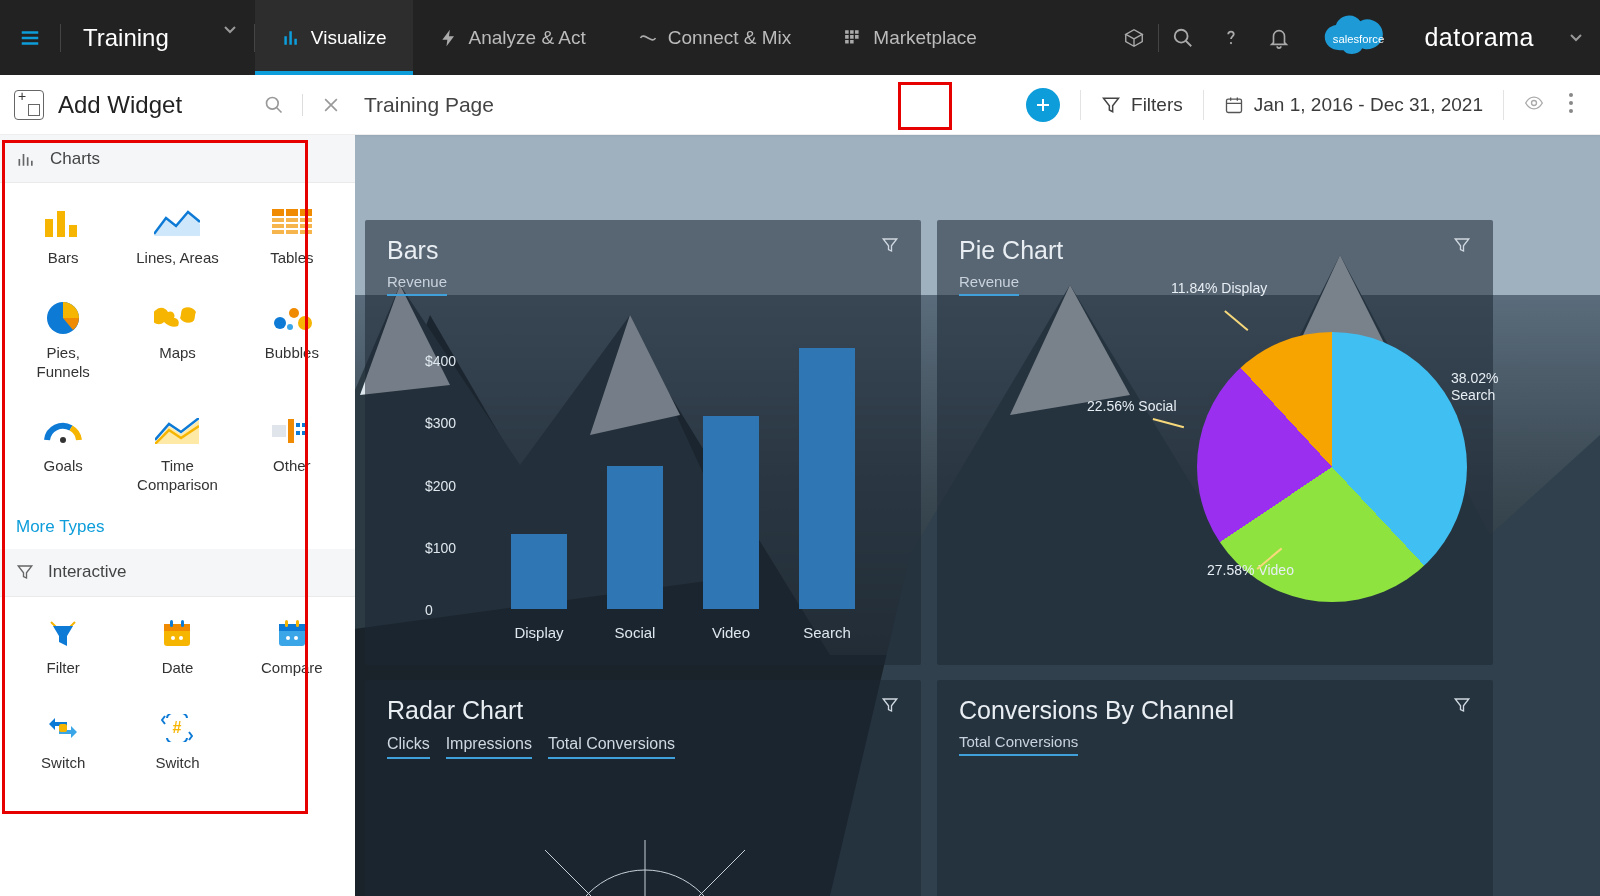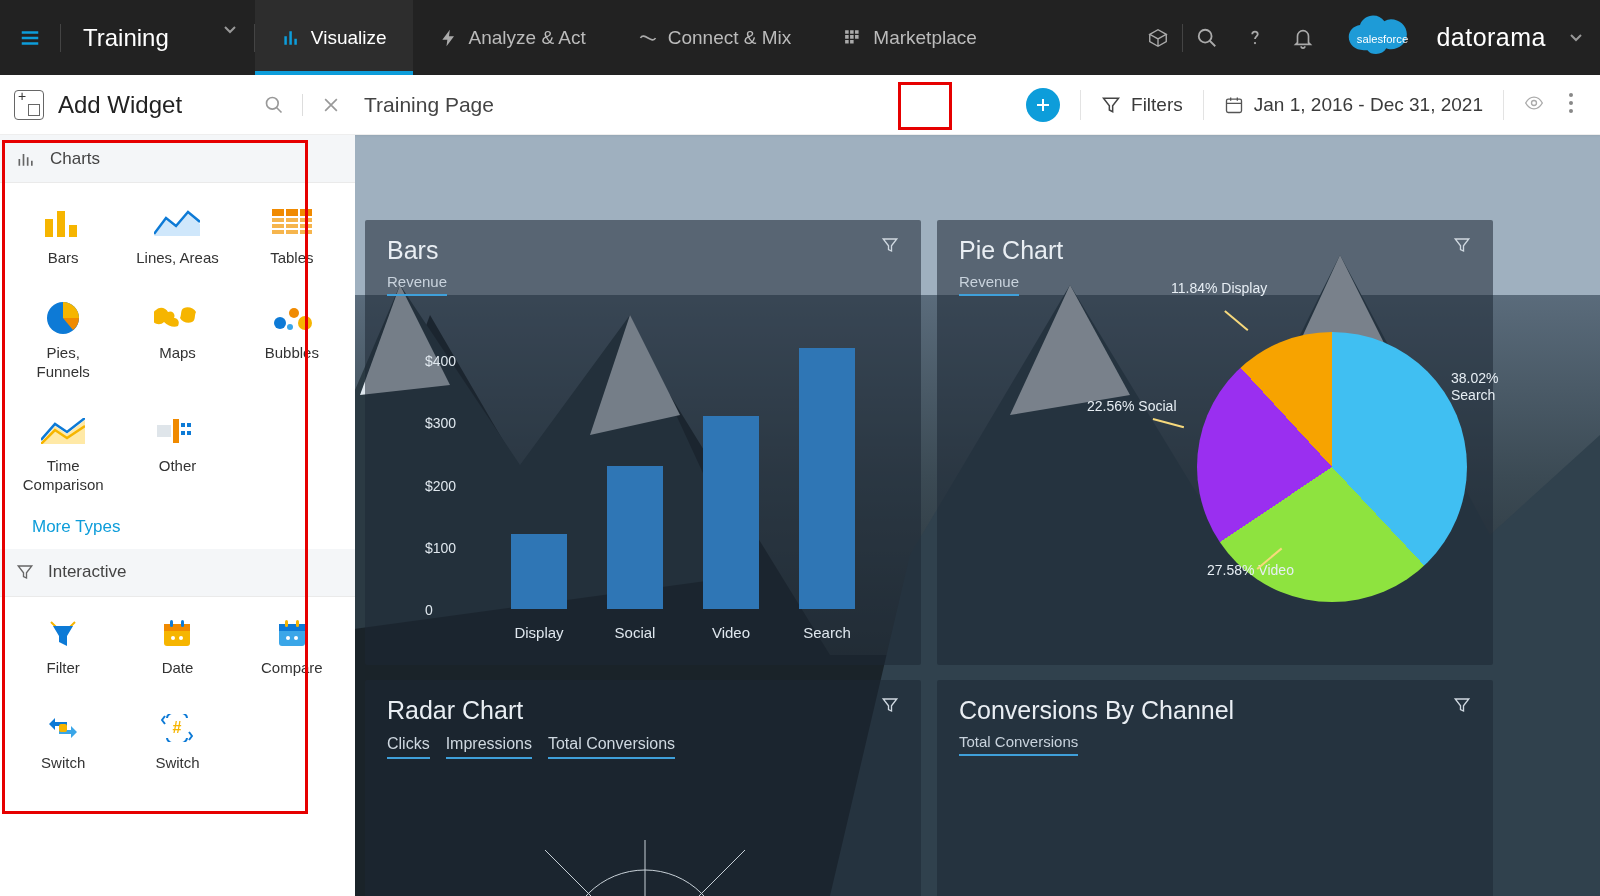--- a/index.html
+++ b/index.html
@@ -14,21 +14,21 @@
 .workspace .title { font-size:24px; color:#fff; }
 .chev-down { width:12px; height:12px; }
 .tabs { display:flex; align-items:stretch; height:75px; }
 .tab { display:flex; align-items:center; gap:10px; padding:14px 26px; font-size:19px; color:#bbb; cursor:pointer; position:relative;}
 .tab.active { background:#2d2d2d; color:#fff; }
 .tab.active::after { content:""; position:absolute; left:0; right:0; bottom:0; height:4px; background:#0d9dda; }
 .tab svg { width:20px; height:20px; }
 .nav-right { margin-left:auto; display:flex; align-items:center; height:75px; padding-right:18px; }
 .nav-icon { width:48px; height:48px; display:flex; align-items:center; justify-content:center; cursor:pointer; color:#aaa;}
 .nav-icon svg { width:22px; height:22px; }
-.brand { display:flex; align-items:center; gap:16px; margin-left:18px; cursor:pointer;}
+.brand { display:flex; align-items:center; gap:28px; margin-left:18px; cursor:pointer;}
 .cloud { position:relative; width:75px; height:48px; }
 .brand-text { font-size:25px; color:#fff; letter-spacing:0.5px; font-weight:400;}
 .brand .chev { margin-left:8px; }
 
 
 .pagebar { position:absolute; left:310px; right:0; top:75px; height:60px; background:#fff; display:flex; align-items:center; padding:0 22px; z-index:10; border-bottom:1px solid #eee; box-shadow:0 1px 2px rgba(0,0,0,0.06);}
 .status-dot { width:14px; height:14px; border-radius:50%; background:#35c974; border:2px solid #a4edc6; margin-right:18px;}
 .page-title { font-size:21px; color:#444; }
 .pb-right { margin-left:auto; display:flex; align-items:center; gap:20px; }
 .pb-sep { width:1px; height:30px; background:#e3e3e3; }
@@ -51,21 +51,21 @@
 .sb-title { font-size:24px; color:#222; font-weight:500;}
 .sb-head-right { margin-left:auto; display:flex; align-items:center; gap:18px;}
 .sb-head-right svg { width:20px; height:20px; cursor:pointer; color:#888;}
 .sb-section { height:48px; background:#f4f6f8; display:flex; align-items:center; padding:0 16px; gap:14px; font-size:17px; color:#444; border-bottom:1px solid #eaeaea;}
 .sb-section.interactive svg { width:18px; height:18px; color:#666;}
 .hl2 { left:2px; top:140px; width:306px; height:674px; z-index:50;}
 .widget-grid { display:grid; grid-template-columns:repeat(3,1fr); text-align:center; padding:20px 6px 10px; row-gap:30px;}
 .wg-item { cursor:pointer; }
 .wg-item .ic { height:40px; display:flex; align-items:center; justify-content:center; margin-bottom:6px;}
 .wg-item .lbl { font-size:15px; color:#333; line-height:1.25;}
-.more-types { padding:12px 32px; }
+.more-types { padding:12px 16px; }
 .more-types a { color:#0d9dda; font-size:17px; cursor:pointer;}
 
 
 .canvas { position:absolute; left:310px; top:135px; right:0; bottom:0; background:linear-gradient(180deg,#8b9aa8 0%, #66788a 12%, #3b4a54 45%, #263036 70%, #0e1418 100%); overflow:hidden;}
 .mtn { position:absolute; inset:0; }
 .card { position:absolute; background:rgba(30,40,52,0.55); color:#e9eef3; border-radius:2px;}
 .card-head { display:flex; align-items:flex-start; justify-content:space-between; padding:16px 22px 4px;}
 .card-title { font-size:25px; color:#e9eef3; font-weight:500;}
 .card-sub { font-size:15px; color:#c9d3dd; border-bottom:2px solid #3fa0da; padding-bottom:4px; display:inline-block; margin:4px 22px 0;}
 .filter-icon svg { width:18px; height:18px; color:#cfd8e0; cursor:pointer;}
@@ -290,20 +290,30 @@
     <div class="wg-item">
         <div class="ic">
           <svg width="40" height="30" viewBox="0 0 40 30">
             <circle cx="8" cy="20" r="6" fill="#0d7ad6"></circle>
             <circle cx="22" cy="10" r="5" fill="#f08a00"></circle>
             <circle cx="33" cy="20" r="7" fill="#f6b500"></circle>
             <circle cx="18" cy="24" r="3" fill="#3aa6e8"></circle>
           </svg>
         </div>
         <div class="lbl">Bubbles</div>
+      </div>
+    <div class="wg-item">
+        <div class="ic">
+          <svg width="40" height="26" viewBox="0 0 40 26">
+            <path fill="none" stroke="#0d7ad6" stroke-width="6" d="M4 22a16 16 0 0124-12"></path>
+            <path fill="none" stroke="#f6b500" stroke-width="6" d="M28 10a16 16 0 018 12"></path>
+            <circle cx="20" cy="22" r="3" fill="#333"></circle>
+          </svg>
+        </div>
+        <div class="lbl">Goals</div>
       </div>
     <div class="wg-item">
         <div class="ic">
           <svg width="44" height="26" viewBox="0 0 44 26">
             <path fill="#ffe9a6" d="M0 26L14 8 26 16 44 2V26z"></path>
             <path fill="none" stroke="#0d7ad6" stroke-width="2.5" d="M0 22L14 6 26 14 44 0"></path>
             <path fill="none" stroke="#f6b500" stroke-width="2.5" d="M0 26L14 12 26 20 44 8"></path>
           </svg>
         </div>
         <div class="lbl" style="white-space:pre-line">Time

